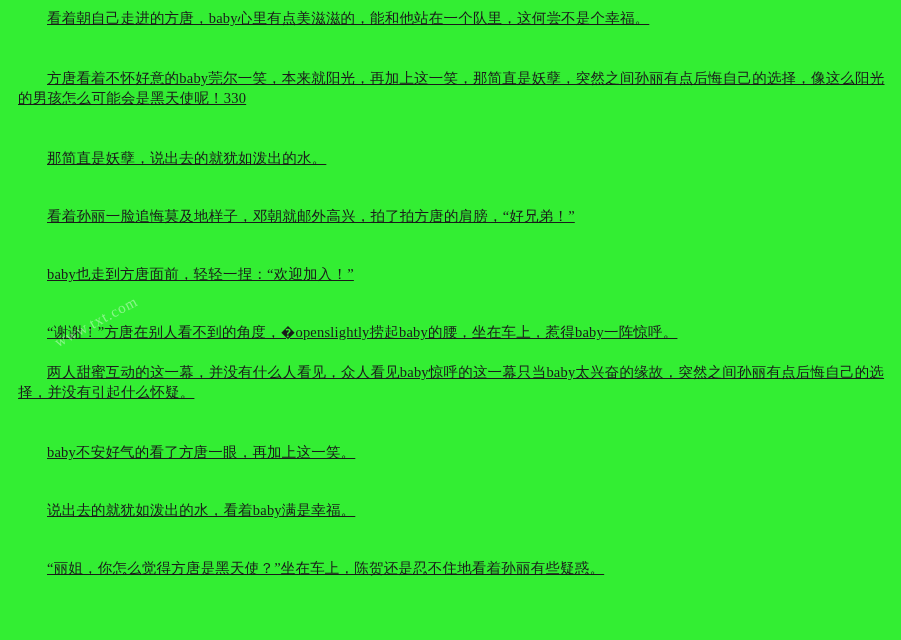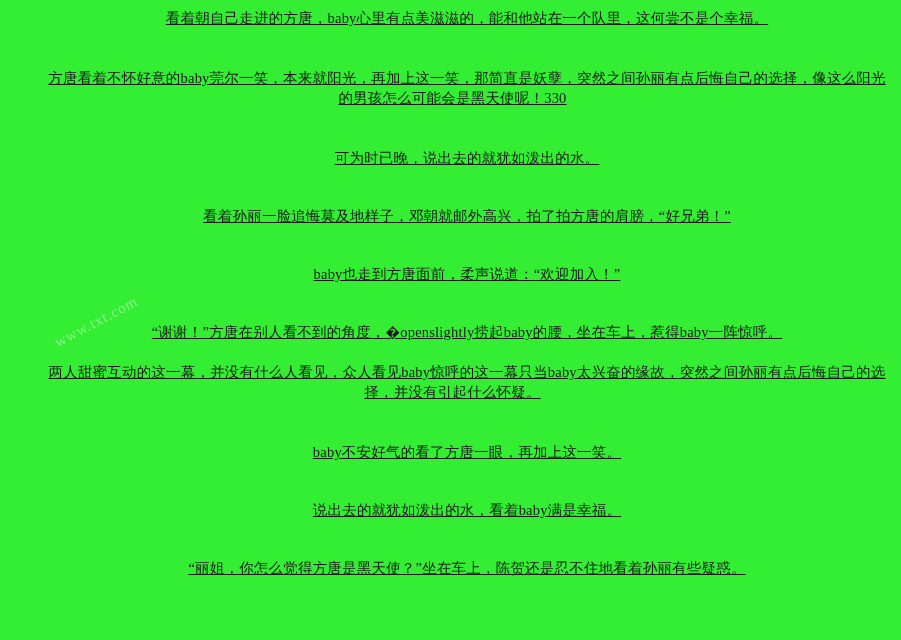--- a/index.html
+++ b/index.html
@@ -13,21 +13,20 @@
     font-family: "Liberation Serif", serif;
     overflow: hidden;
     position: relative;
   }
   #page {
     position: relative;
     width: 901px;
     height: 456px;
     box-sizing: border-box;
     padding: 8px 14px 0 18px;
-    text-align: center;
   }
   .para {
     margin: 0 0 0 0;
     color: #1a1a1a;
     font-size: 14.5px;
     line-height: 20px;
     text-decoration: underline;
     text-decoration-color: #1a1a1a;
     text-indent: 2em;
     letter-spacing: 0.2px;
@@ -53,27 +52,27 @@
 <body>
 
 <div id="page">
 
   <p class="para">看着朝自己走进的方唐，baby心里有点美滋滋的，能和他站在一个队里，这何尝不是个幸福。</p>
   <div class="spacer-lg"></div>
 
   <p class="para">方唐看着不怀好意的baby莞尔一笑，本来就阳光，再加上这一笑，那简直是妖孽，突然之间孙丽有点后悔自己的选择，像这么阳光的男孩怎么可能会是黑天使呢！330</p>
   <div class="spacer-lg"></div>
 
-  <p class="para">可为时已晚，说出去的就犹如泼出的水。</p>
+  <p class="para">那简直是妖孽，说出去的就犹如泼出的水。</p>
   <div class="spacer-md"></div>
 
   <p class="para">看着孙丽一脸追悔莫及地样子，邓朝就邮外高兴，拍了拍方唐的肩膀，“好兄弟！”</p>
   <div class="spacer-md"></div>
 
-  <p class="para">baby也走到方唐面前，柔声说道：“欢迎加入！”</p>
+  <p class="para">baby也走到方唐面前，轻轻一捏：“欢迎加入！”</p>
   <div class="spacer-md"></div>
 
   <p class="para">“谢谢！”方唐在别人看不到的角度，�openslightly捞起baby的腰，坐在车上，惹得baby一阵惊呼。</p>
   <div class="spacer-sm"></div>
 
   <p class="para">两人甜蜜互动的这一幕，并没有什么人看见，众人看见baby惊呼的这一幕只当baby太兴奋的缘故，突然之间孙丽有点后悔自己的选择，并没有引起什么怀疑。</p>
   <div class="spacer-lg"></div>
 
   <p class="para">baby不安好气的看了方唐一眼，再加上这一笑。</p>
   <div class="spacer-md"></div>

